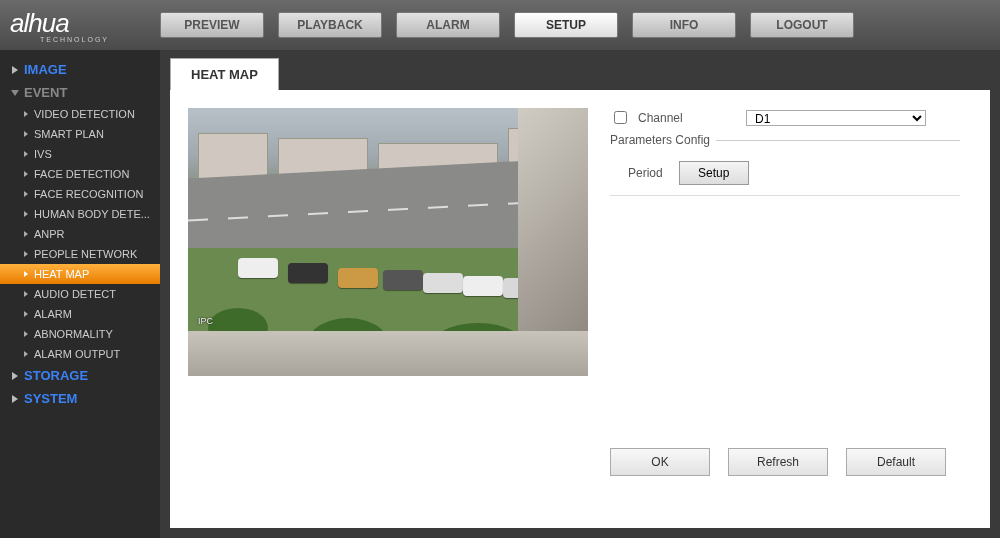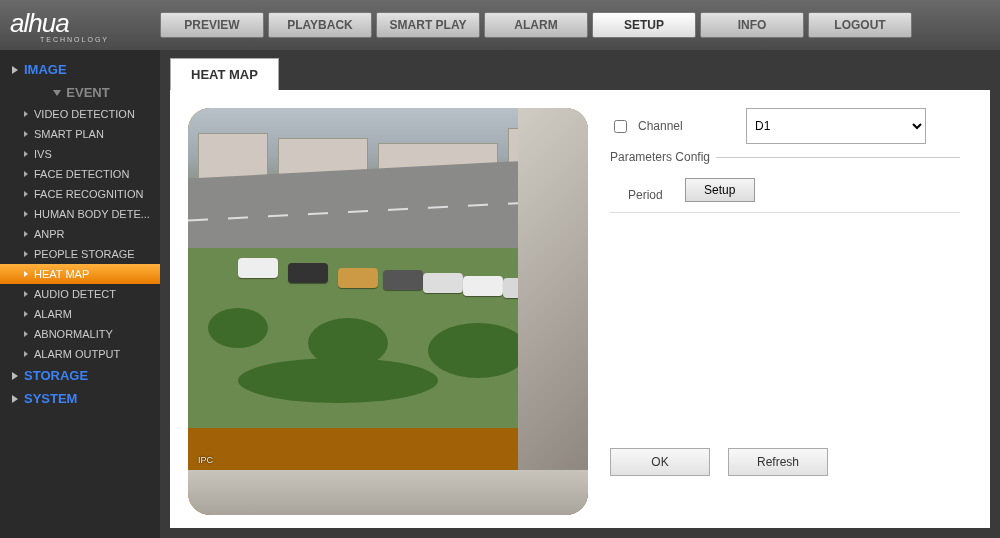--- a/index.html
+++ b/index.html
@@ -33,21 +33,21 @@
   }
   .logo-sub {
     color: #ccc;
     font-size: 7px;
     letter-spacing: 2px;
     margin-top: -3px;
     margin-left: 30px;
   }
   .tabs {
     display: flex;
-    gap: 4px;
+    gap: 14px;
     margin-left: 10px;
   }
   .tab {
     width: 104px;
     height: 26px;
     display: flex;
     align-items: center;
     justify-content: center;
     font-weight: bold;
     font-size: 12px;
@@ -78,21 +78,21 @@
     cursor: pointer;
     white-space: nowrap;
     overflow: hidden;
     text-overflow: ellipsis;
   }
   .side-group {
     font-weight: bold;
     font-size: 13px;
     color: #3b82f6;
   }
-  .side-group.dim { color: #888; justify-content: center; }
+  .side-group.dim { color: #888; }
   .side-item {
     font-size: 11px;
     padding-left: 24px;
     color:#ccc;
   }
   .side-item.active {
     background: linear-gradient(#ffb13d, #e87c00);
     color: #fff;
   }
   .tri {
@@ -131,24 +131,23 @@
     border:1px solid #aaa;
   }
   .panel {
     position:absolute;
     top:40px; left:10px; right:10px; bottom:10px;
     background:#fff;
   }
   .video-box {
     position:absolute;
     top:18px; left:18px;
-    width:400px; height:407px;
+    width:400px; height:268px;
     background:#a16207;
     overflow:hidden;
-    border-radius:22px;
   }
   .road {
     position:absolute; top:60px; left:0; width:100%; height:90px;
     background:#8a8a88;
     transform: skewY(-3deg);
   }
   .road::before {
     content:"";
     position:absolute;top:45%;left:0;width:100%;height:2px;
     background: repeating-linear-gradient(90deg,#ddd 0 20px, transparent 20px 40px);
@@ -185,34 +184,34 @@
     position:absolute;
     top:18px; left:440px; width:350px;
   }
   .cfg-row {
     display:flex;align-items:center;gap:8px;margin-bottom:6px;
     color:#555;font-size:12px;
   }
   .cfg-row label{width:100px;}
   .cfg-check{width:13px;height:13px;}
   select.cfg-select {
-    width:180px; height:36px; border:1px solid #aaa; background:#fff;
+    width:180px; height:16px; border:1px solid #aaa; background:#fff;
     font-size:12px;padding:0 4px;
   }
   fieldset.pconf {
     border:1px solid #ccc; border-top-color:#ccc;
     border-left:none;border-right:none;border-bottom:none;
     padding:8px 0 0 0; margin:2px 0;
   }
   fieldset.pconf legend { color:#555; font-size:12px; padding:0 6px 0 0;}
   .setup-btn {
     width:70px;height:24px;border:1px solid #999;
     background:linear-gradient(#f5f5f5,#ddd);cursor:pointer;font-size:12px;
   }
-  .period-row{display:flex;align-items:flex-end;gap:22px;padding:6px 0 10px 18px;color:#555;border-bottom:1px solid #ddd;}
+  .period-row{display:flex;align-items:center;gap:16px;padding:6px 0 10px 18px;color:#555;border-bottom:1px solid #ddd;}
   .bottom-btns {
     position:absolute; top:358px; left:440px;
     display:flex; gap:18px;
   }
   .bottom-btns button {
     width:100px; height:28px;
     border:1px solid #aaa;
     background:linear-gradient(#f8f8f8,#e2e2e2);
     cursor:pointer;font-size:12px;color:#333;
   }
@@ -223,21 +222,20 @@
 <div class="top-bar">
   <div class="logo">
     <div>
       <div class="logo-text">alhua</div>
       <div class="logo-sub">TECHNOLOGY</div>
     </div>
   </div>
   <div class="tabs">
     <div class="tab">PREVIEW</div>
     <div class="tab">PLAYBACK</div>
-    <div class="tab">SMART PLAY</div>
     <div class="tab">ALARM</div>
     <div class="tab active">SETUP</div>
     <div class="tab">INFO</div>
     <div class="tab">LOGOUT</div>
   </div>
 </div>
 
 <div class="main">
   <div class="sidebar">
     <div class="side-group">
@@ -271,21 +269,21 @@
       <div class="side-item">
         <span class="chev"></span>
         <span>HUMAN BODY DETE...</span>
       </div>
       <div class="side-item">
         <span class="chev"></span>
         <span>ANPR</span>
       </div>
       <div class="side-item">
         <span class="chev"></span>
-        <span>PEOPLE STORAGE</span>
+        <span>PEOPLE NETWORK</span>
       </div>
       <div class="side-item active">
         <span class="chev"></span>
         <span>HEAT MAP</span>
       </div>
       <div class="side-item">
         <span class="chev"></span>
         <span>AUDIO DETECT</span>
       </div>
       <div class="side-item">
@@ -352,17 +350,18 @@
           <div class="period-row">
             <span>Period</span>
             <button class="setup-btn">Setup</button>
           </div>
         </fieldset>
       </div>
 
       <div class="bottom-btns">
         <button>OK</button>
         <button>Refresh</button>
+        <button>Default</button>
       </div>
 
     </div>
   </div>
 </div>
 
 </body></html>

